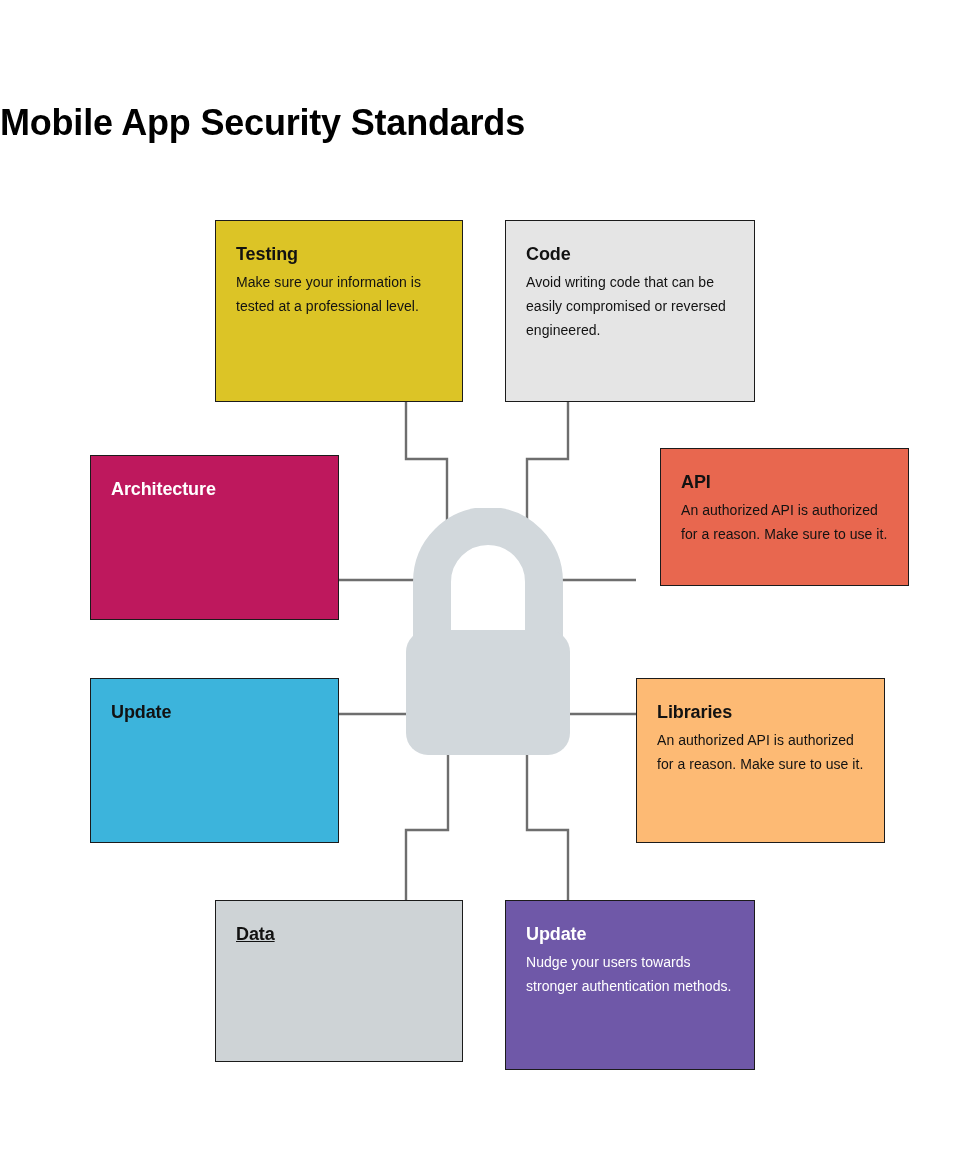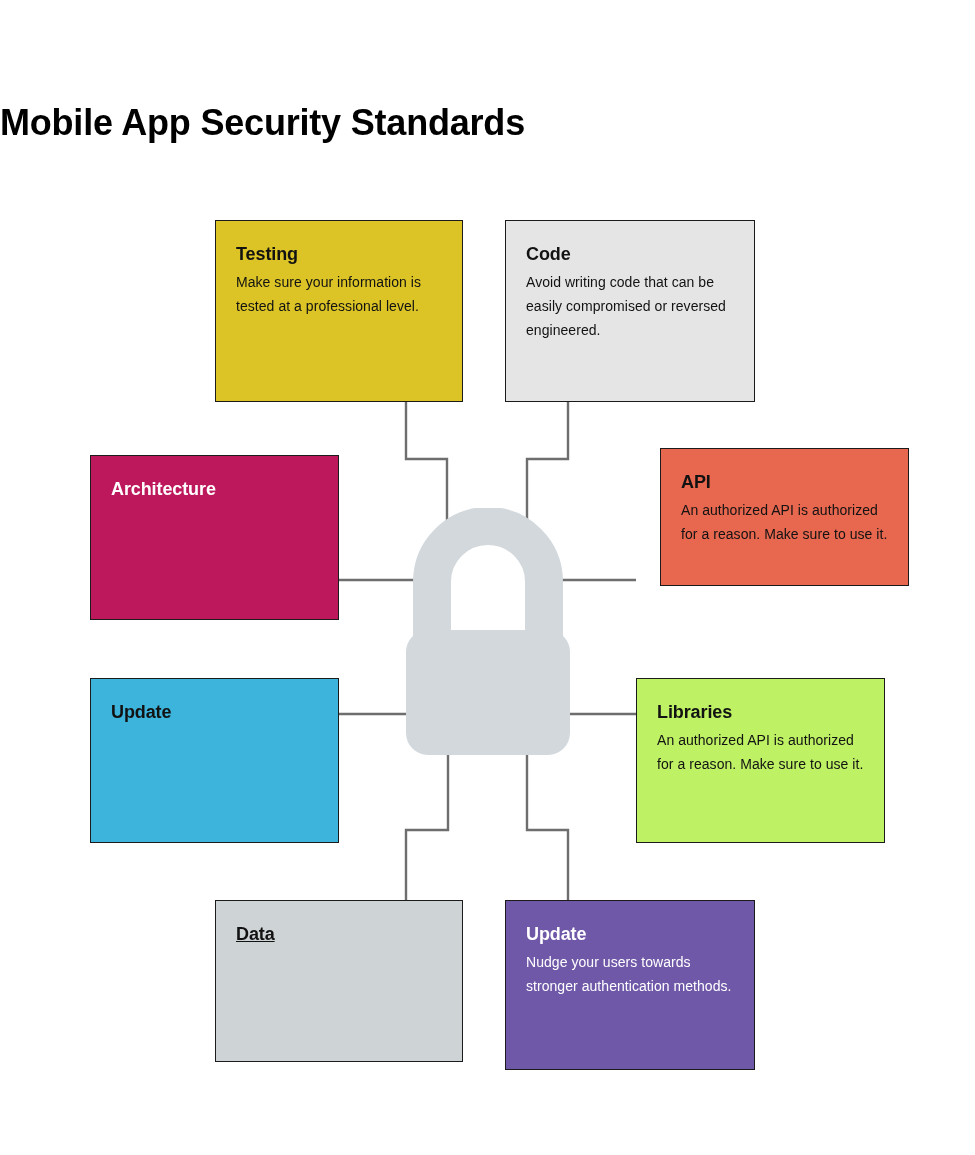--- a/index.html
+++ b/index.html
@@ -133,21 +133,21 @@
 
   <div class="card text-dark" id="card-api" style="background:#E8674F">
     <p class="card-title">API</p>
     <p class="card-body">An authorized API is authorized for a reason. Make sure to use it.</p>
   </div>
 
   <div class="card text-dark" id="card-update-left" style="background:#3CB4DC">
     <p class="card-title">Update</p>
   </div>
 
-  <div class="card text-dark" id="card-libraries" style="background:#bef264">
+  <div class="card text-dark" id="card-libraries" style="background:#fdba74">
     <p class="card-title">Libraries</p>
     <p class="card-body">An authorized API is authorized for a reason. Make sure to use it.</p>
   </div>
 
   <div class="card text-dark" id="card-data" style="background:#CED3D6">
     <p class="card-title">Data</p>
   </div>
 
   <div class="card text-light" id="card-update-bottom" style="background:#6F58A8">
     <p class="card-title">Update</p>

